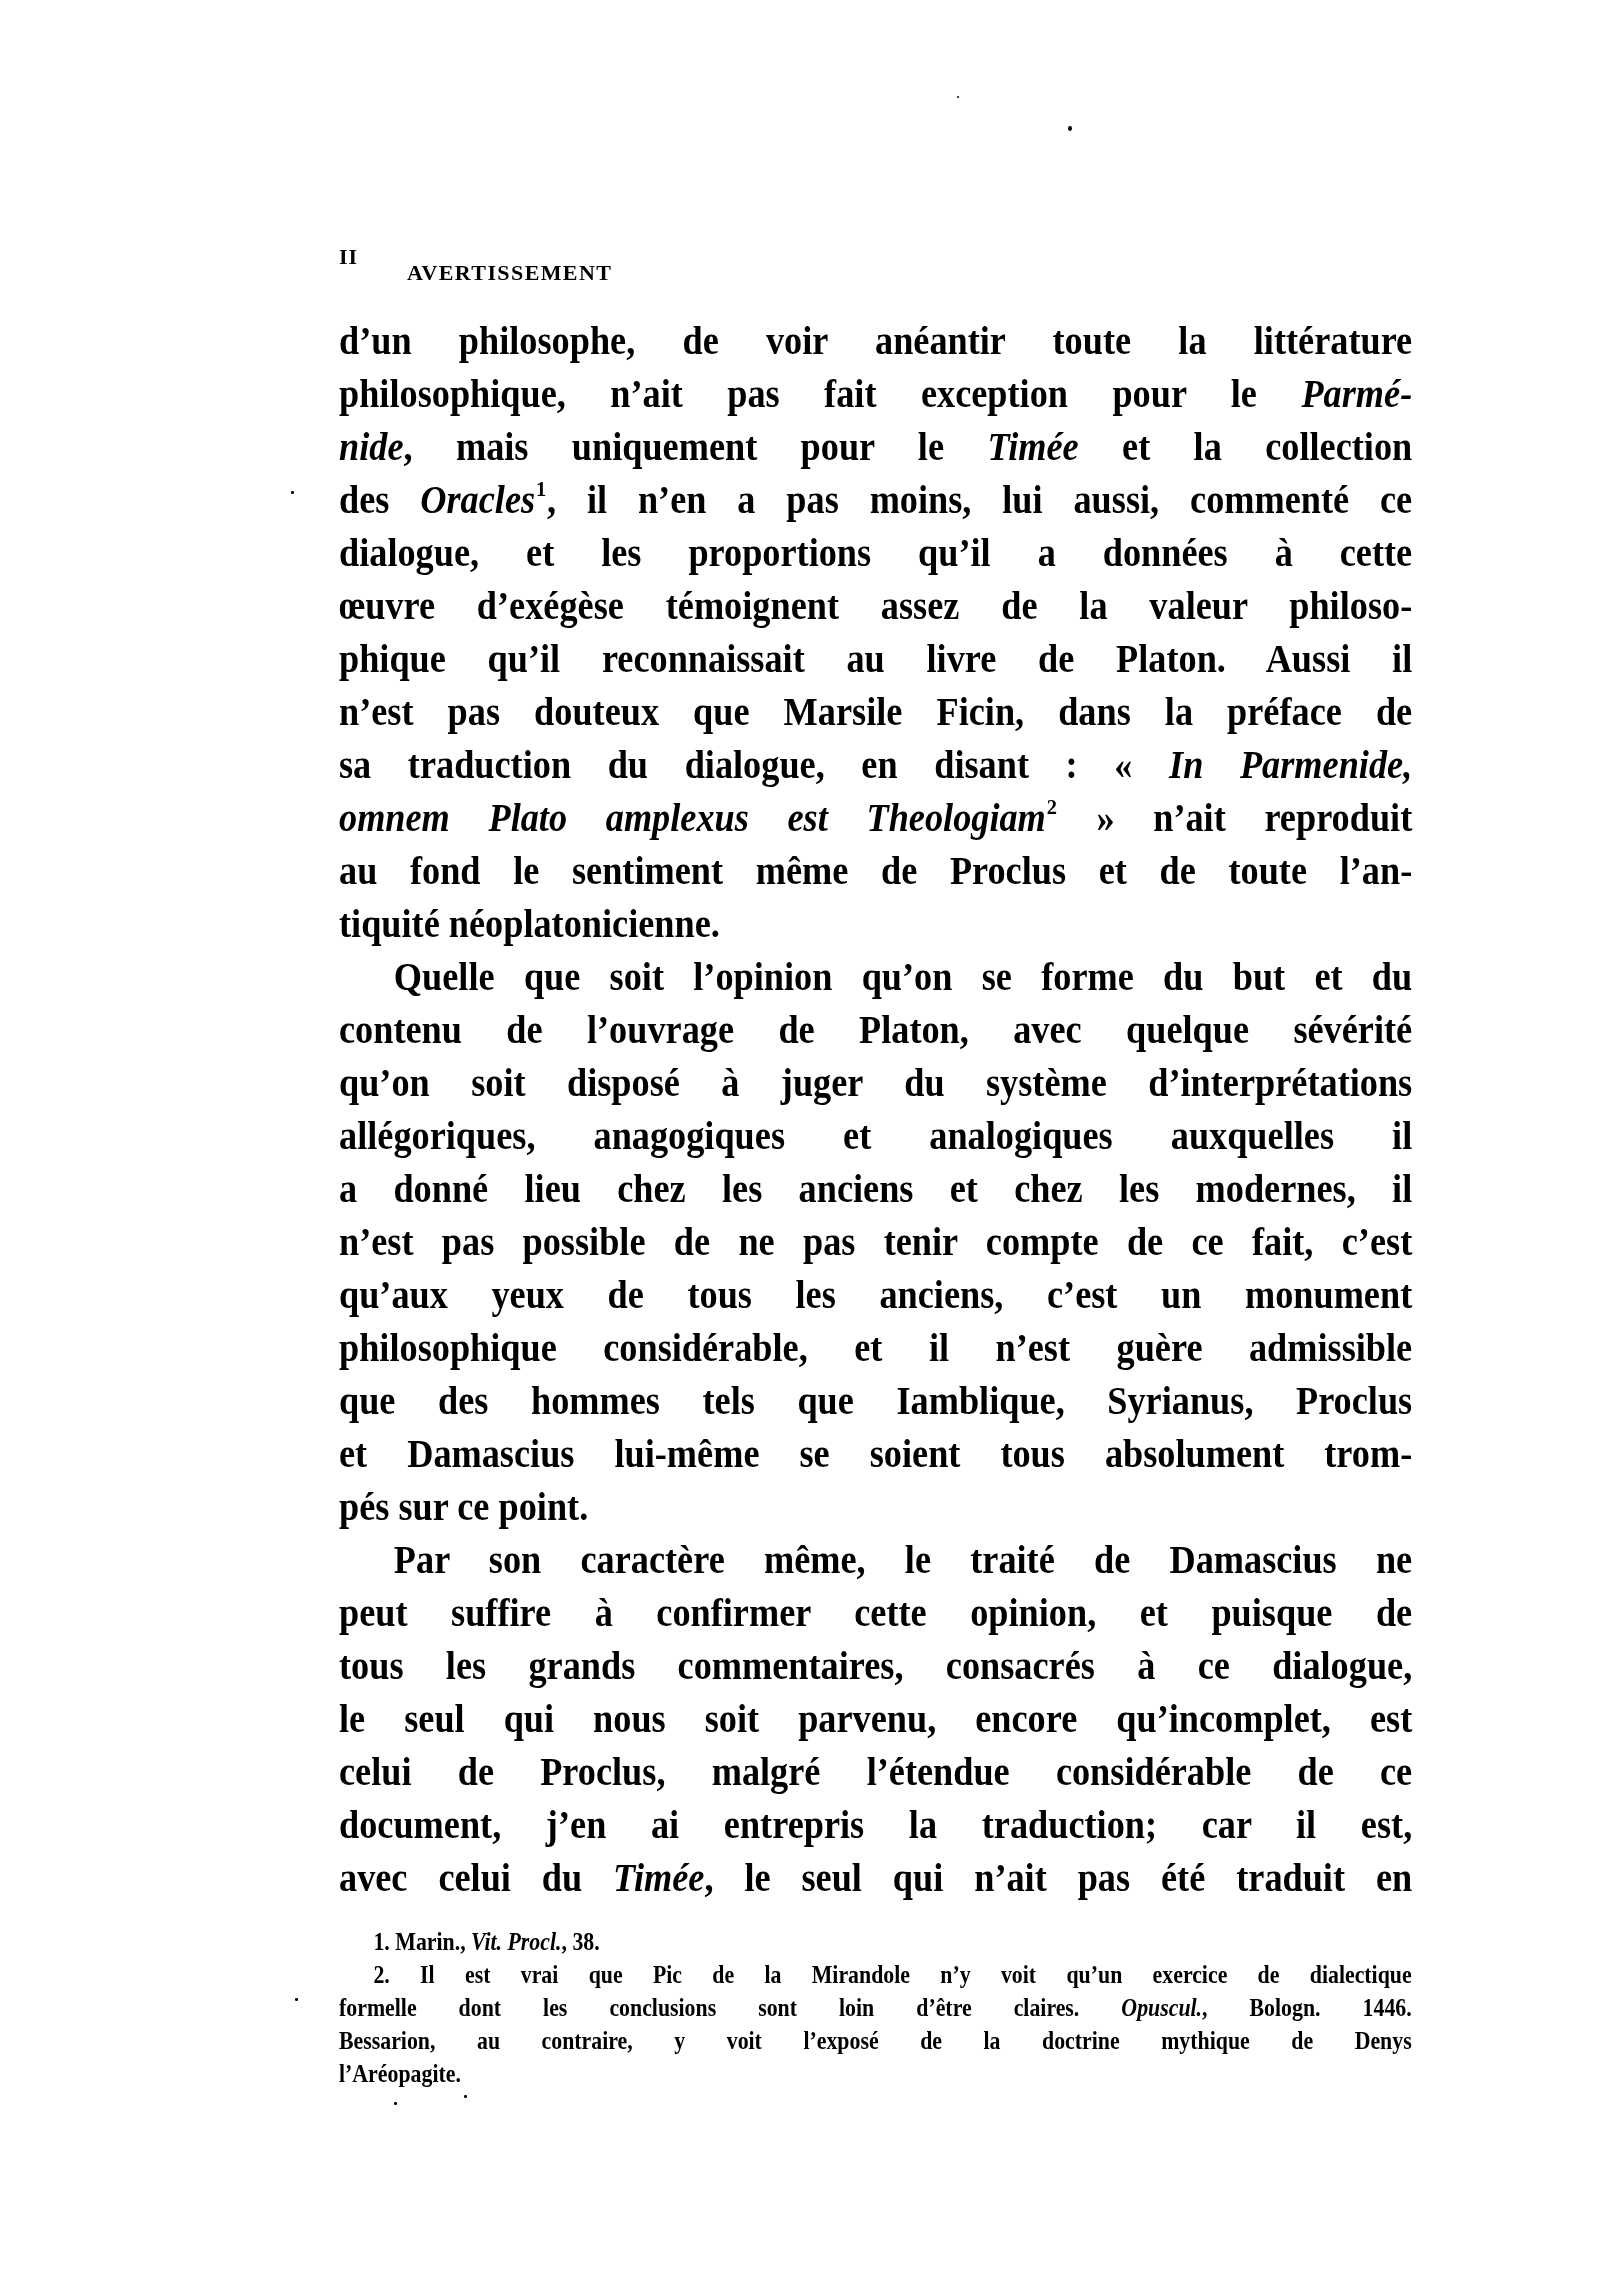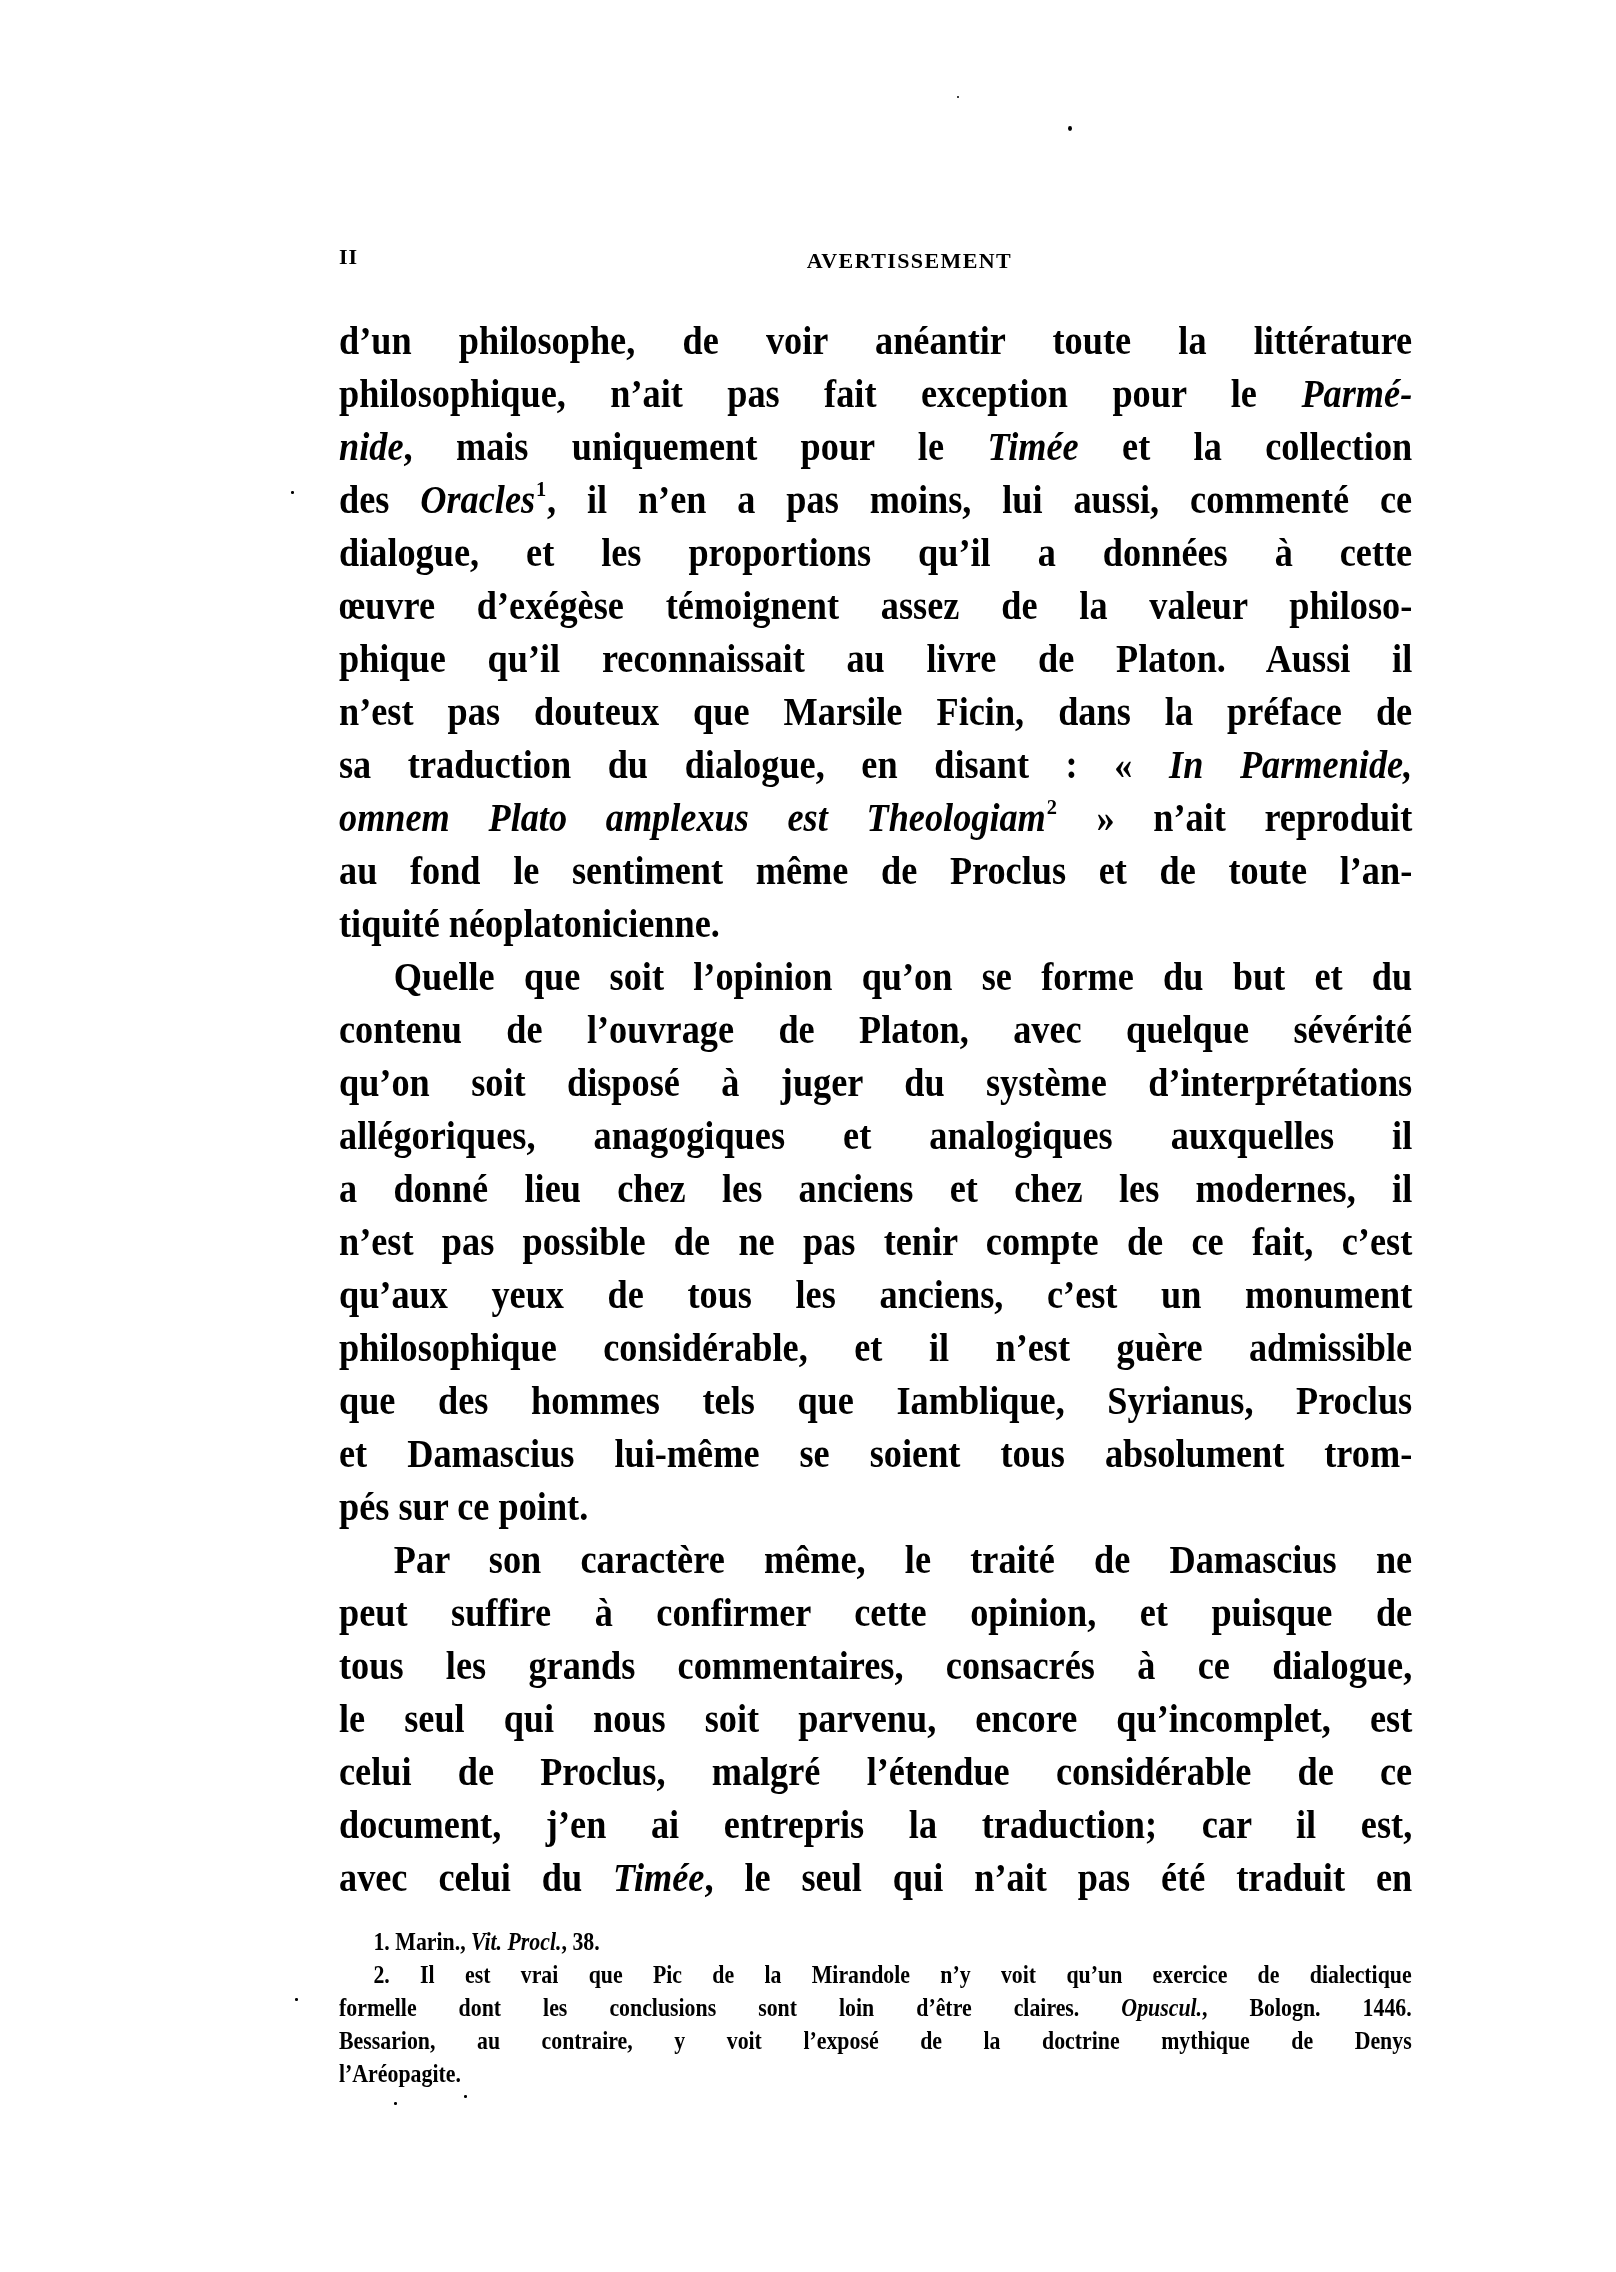--- a/index.html
+++ b/index.html
@@ -36,22 +36,22 @@
     .folio {
       position: absolute;
       left: 0;
       top: 0;
       letter-spacing: 0.9px;
     }
     .head-title {
       position: absolute;
       left: 0;
       right: 0;
-      top: 4px;
-      text-align: center;
+      top: 16px;
+      text-align: left;
       letter-spacing: 1.4px;
       padding-left: 68px;
     }
     .body-text {
       position: absolute;
       left: 339px;
       top: 314px;
       width: 1073px;
       font-family: "Liberation Serif", serif;
       font-weight: bold;

